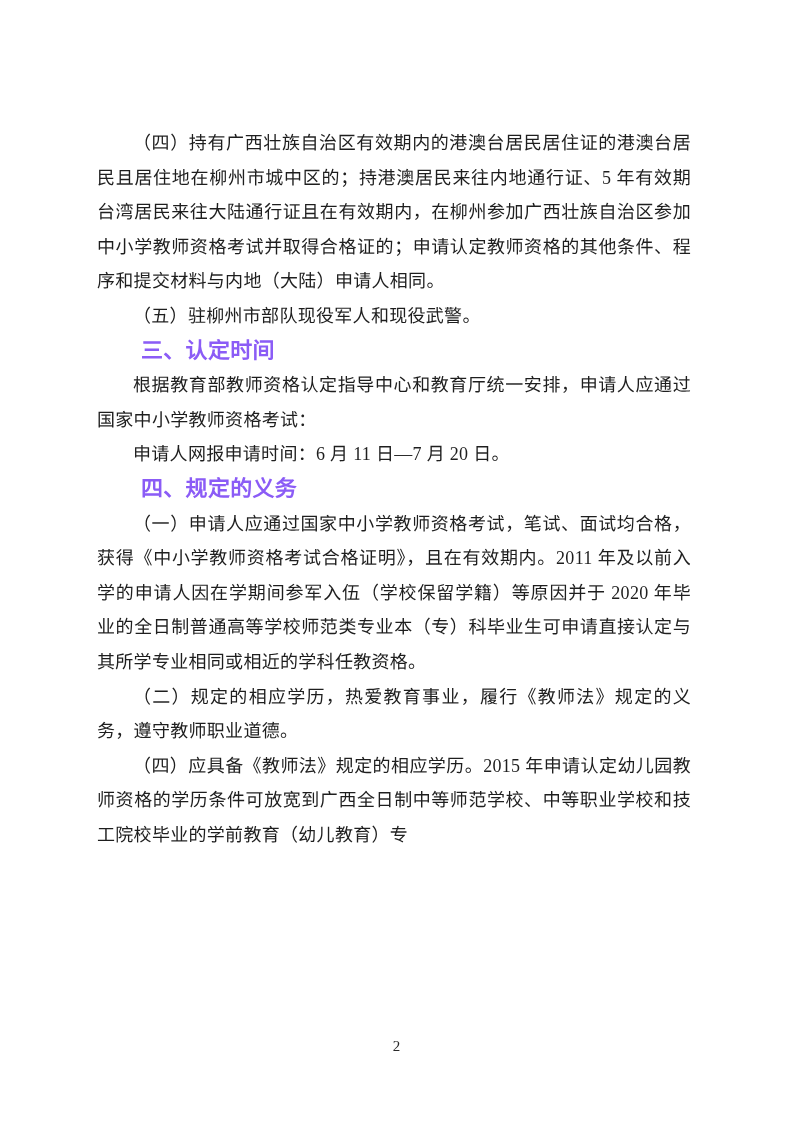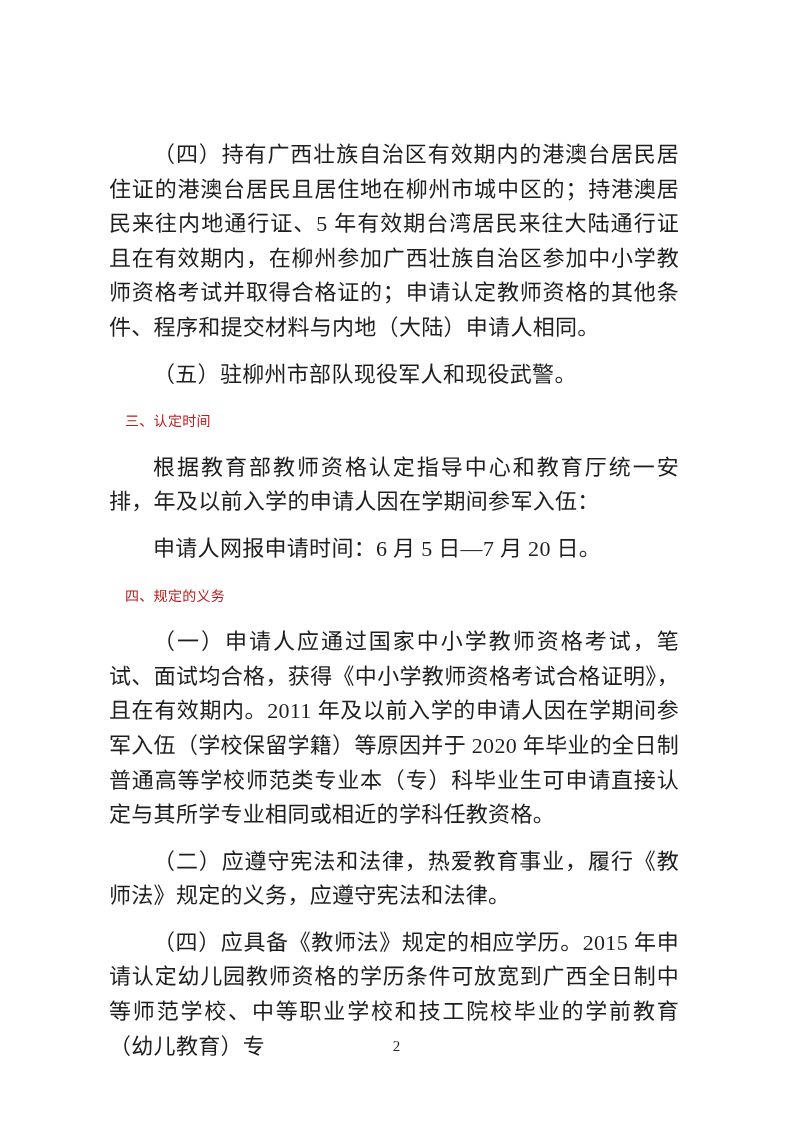--- a/index.html
+++ b/index.html
@@ -16,39 +16,39 @@
     color: #1e1e1e;
     font-family: "Liberation Serif", "DejaVu Serif", serif;
   }
   .content {
     position: absolute;
     left: 97px;
     top: 126px;
     width: 594px;
   }
   .para {
-    margin: 12px;
-    font-size: 22px;
+    margin: 0;
+    font-size: 18px;
     line-height: 34.6px;
     text-align: justify;
     text-justify: inter-ideograph;
     text-indent: 2em;
     letter-spacing: 0.3px;
     font-family: "Liberation Serif", "DejaVu Serif", serif;
     font-weight: 400;
   }
   .heading {
     margin: 0;
-    font-size: 14px;
+    font-size: 22px;
     line-height: 34.6px;
     text-indent: 2em;
-    font-weight: 400;
+    font-weight: 700;
     letter-spacing: 0.3px;
     font-family: "Liberation Sans", "DejaVu Sans", sans-serif;
-    color: #b91c1c;
+    color: #8b5cf6;
   }
   .page-number {
     position: absolute;
     top: 1036px;
     left: 0;
     width: 793px;
     text-align: center;
     font-size: 15px;
     line-height: 20px;
     color: #2a2a2a;
@@ -56,21 +56,21 @@
   }
 </style>
 </head>
 <body>
 
 <div class="page">
   <div class="content">
     <p class="para">（四）持有广西壮族自治区有效期内的港澳台居民居住证的港澳台居民且居住地在柳州市城中区的；持港澳居民来往内地通行证、5 年有效期台湾居民来往大陆通行证且在有效期内，在柳州参加广西壮族自治区参加中小学教师资格考试并取得合格证的；申请认定教师资格的其他条件、程序和提交材料与内地（大陆）申请人相同。</p>
     <p class="para">（五）驻柳州市部队现役军人和现役武警。</p>
     <h3 class="heading">三、认定时间</h3>
-    <p class="para">根据教育部教师资格认定指导中心和教育厅统一安排，年及以前入学的申请人因在学期间参军入伍：</p>
-    <p class="para">申请人网报申请时间：6 月 5 日—7 月 20 日。</p>
+    <p class="para">根据教育部教师资格认定指导中心和教育厅统一安排，申请人应通过国家中小学教师资格考试：</p>
+    <p class="para">申请人网报申请时间：6 月 11 日—7 月 20 日。</p>
     <h3 class="heading">四、规定的义务</h3>
     <p class="para">（一）申请人应通过国家中小学教师资格考试，笔试、面试均合格，获得《中小学教师资格考试合格证明》，且在有效期内。2011 年及以前入学的申请人因在学期间参军入伍（学校保留学籍）等原因并于 2020 年毕业的全日制普通高等学校师范类专业本（专）科毕业生可申请直接认定与其所学专业相同或相近的学科任教资格。</p>
-    <p class="para">（二）应遵守宪法和法律，热爱教育事业，履行《教师法》规定的义务，应遵守宪法和法律。</p>
+    <p class="para">（二）规定的相应学历，热爱教育事业，履行《教师法》规定的义务，遵守教师职业道德。</p>
     <p class="para">（四）应具备《教师法》规定的相应学历。2015 年申请认定幼儿园教师资格的学历条件可放宽到广西全日制中等师范学校、中等职业学校和技工院校毕业的学前教育（幼儿教育）专</p>
   </div>
   <div class="page-number">2</div>
 </div>
 
 </body></html>

